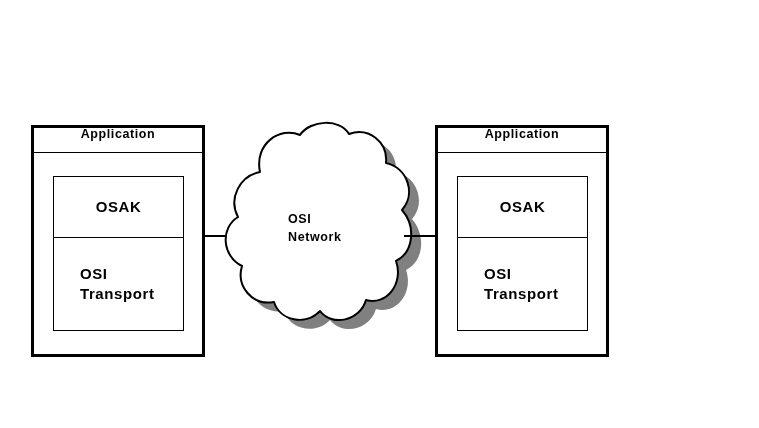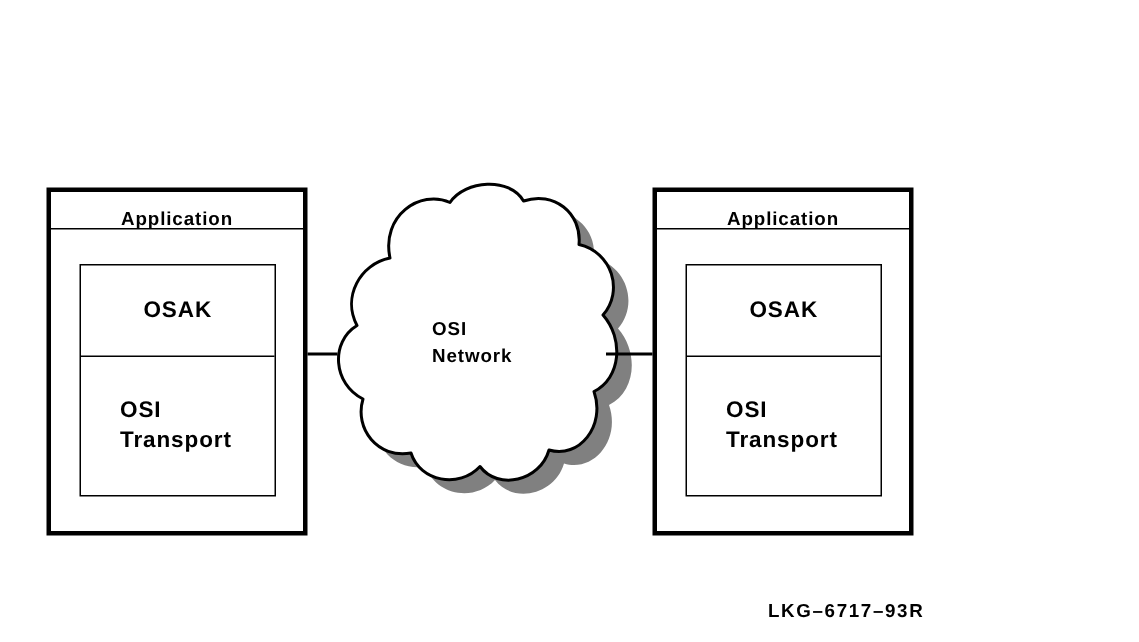--- a/index.html
+++ b/index.html
@@ -33,21 +33,21 @@
   }
   .node-header {
     position: absolute;
     left: 0;
     top: 0;
     right: 0;
     height: 25px;
     border-bottom: 1px solid #000000;
     box-sizing: border-box;
     display: flex;
-    align-items: flex-end;
+    align-items: flex-start;
     justify-content: center;
   }
   .node-header-label {
     font-size: 12.5px;
     font-weight: bold;
     letter-spacing: 0.6px;
     line-height: 1;
   }
 
   .stack-box {
@@ -194,15 +194,14 @@
       <div class="stack-cell upper">
         <span class="stack-label">OSAK</span>
       </div>
       <div class="stack-cell lower">
         <span class="stack-label multiline" style="white-space: pre-line;">OSI
 Transport</span>
       </div>
     </div>
   </div>
 
-  <div id="figure-caption">LKG–6717–93R</div>
 
 </div>
 
 </body></html>

